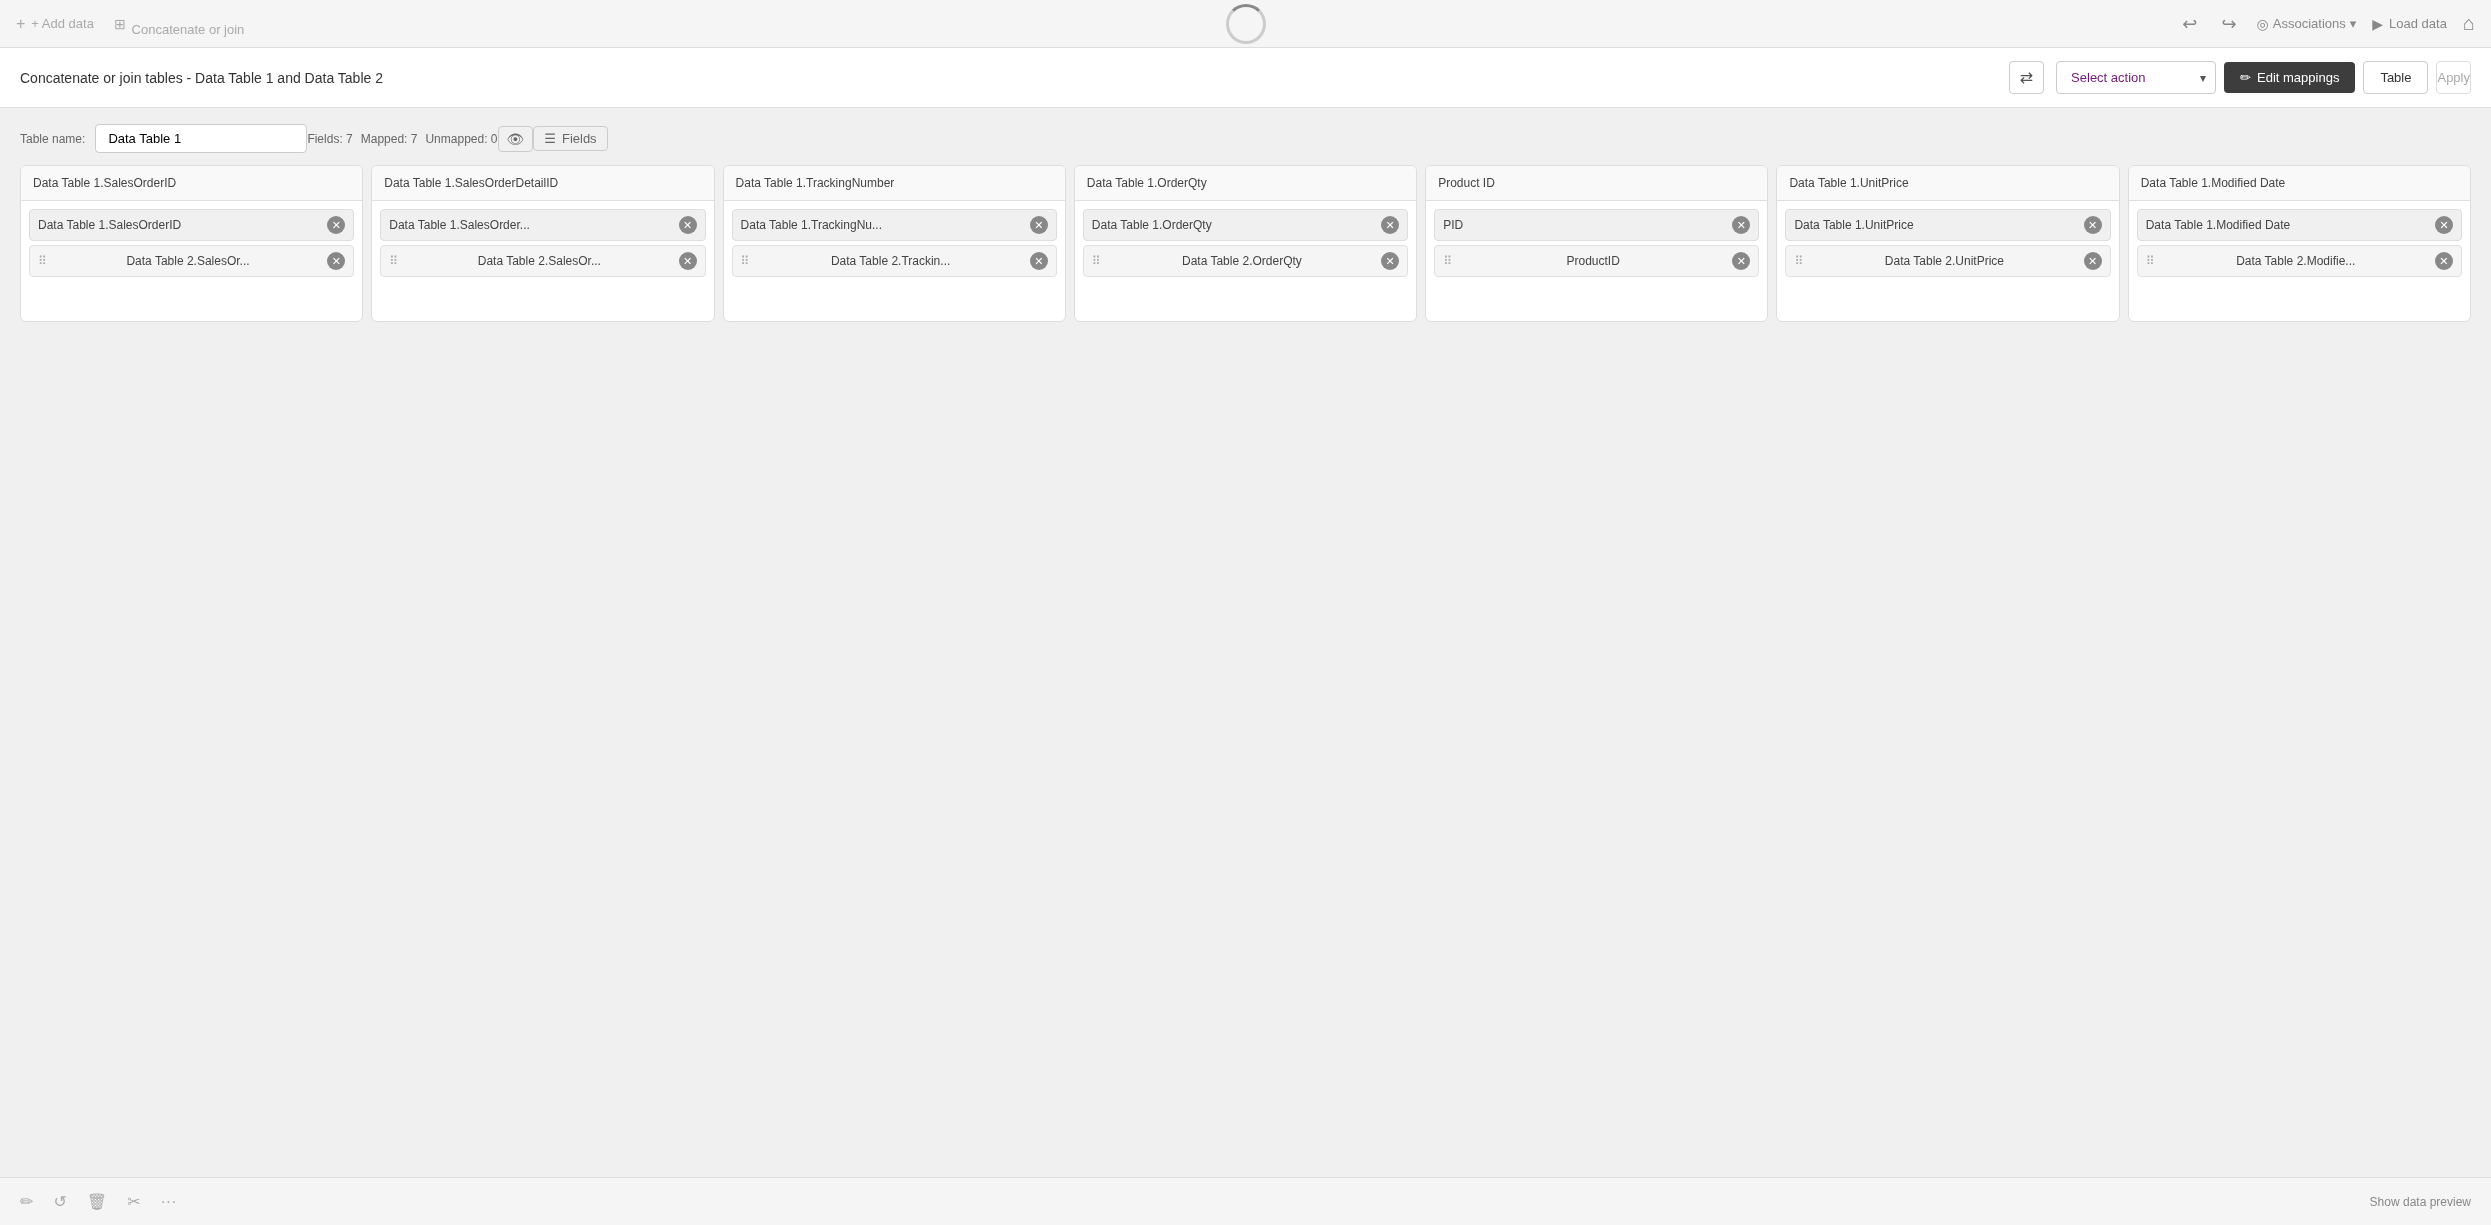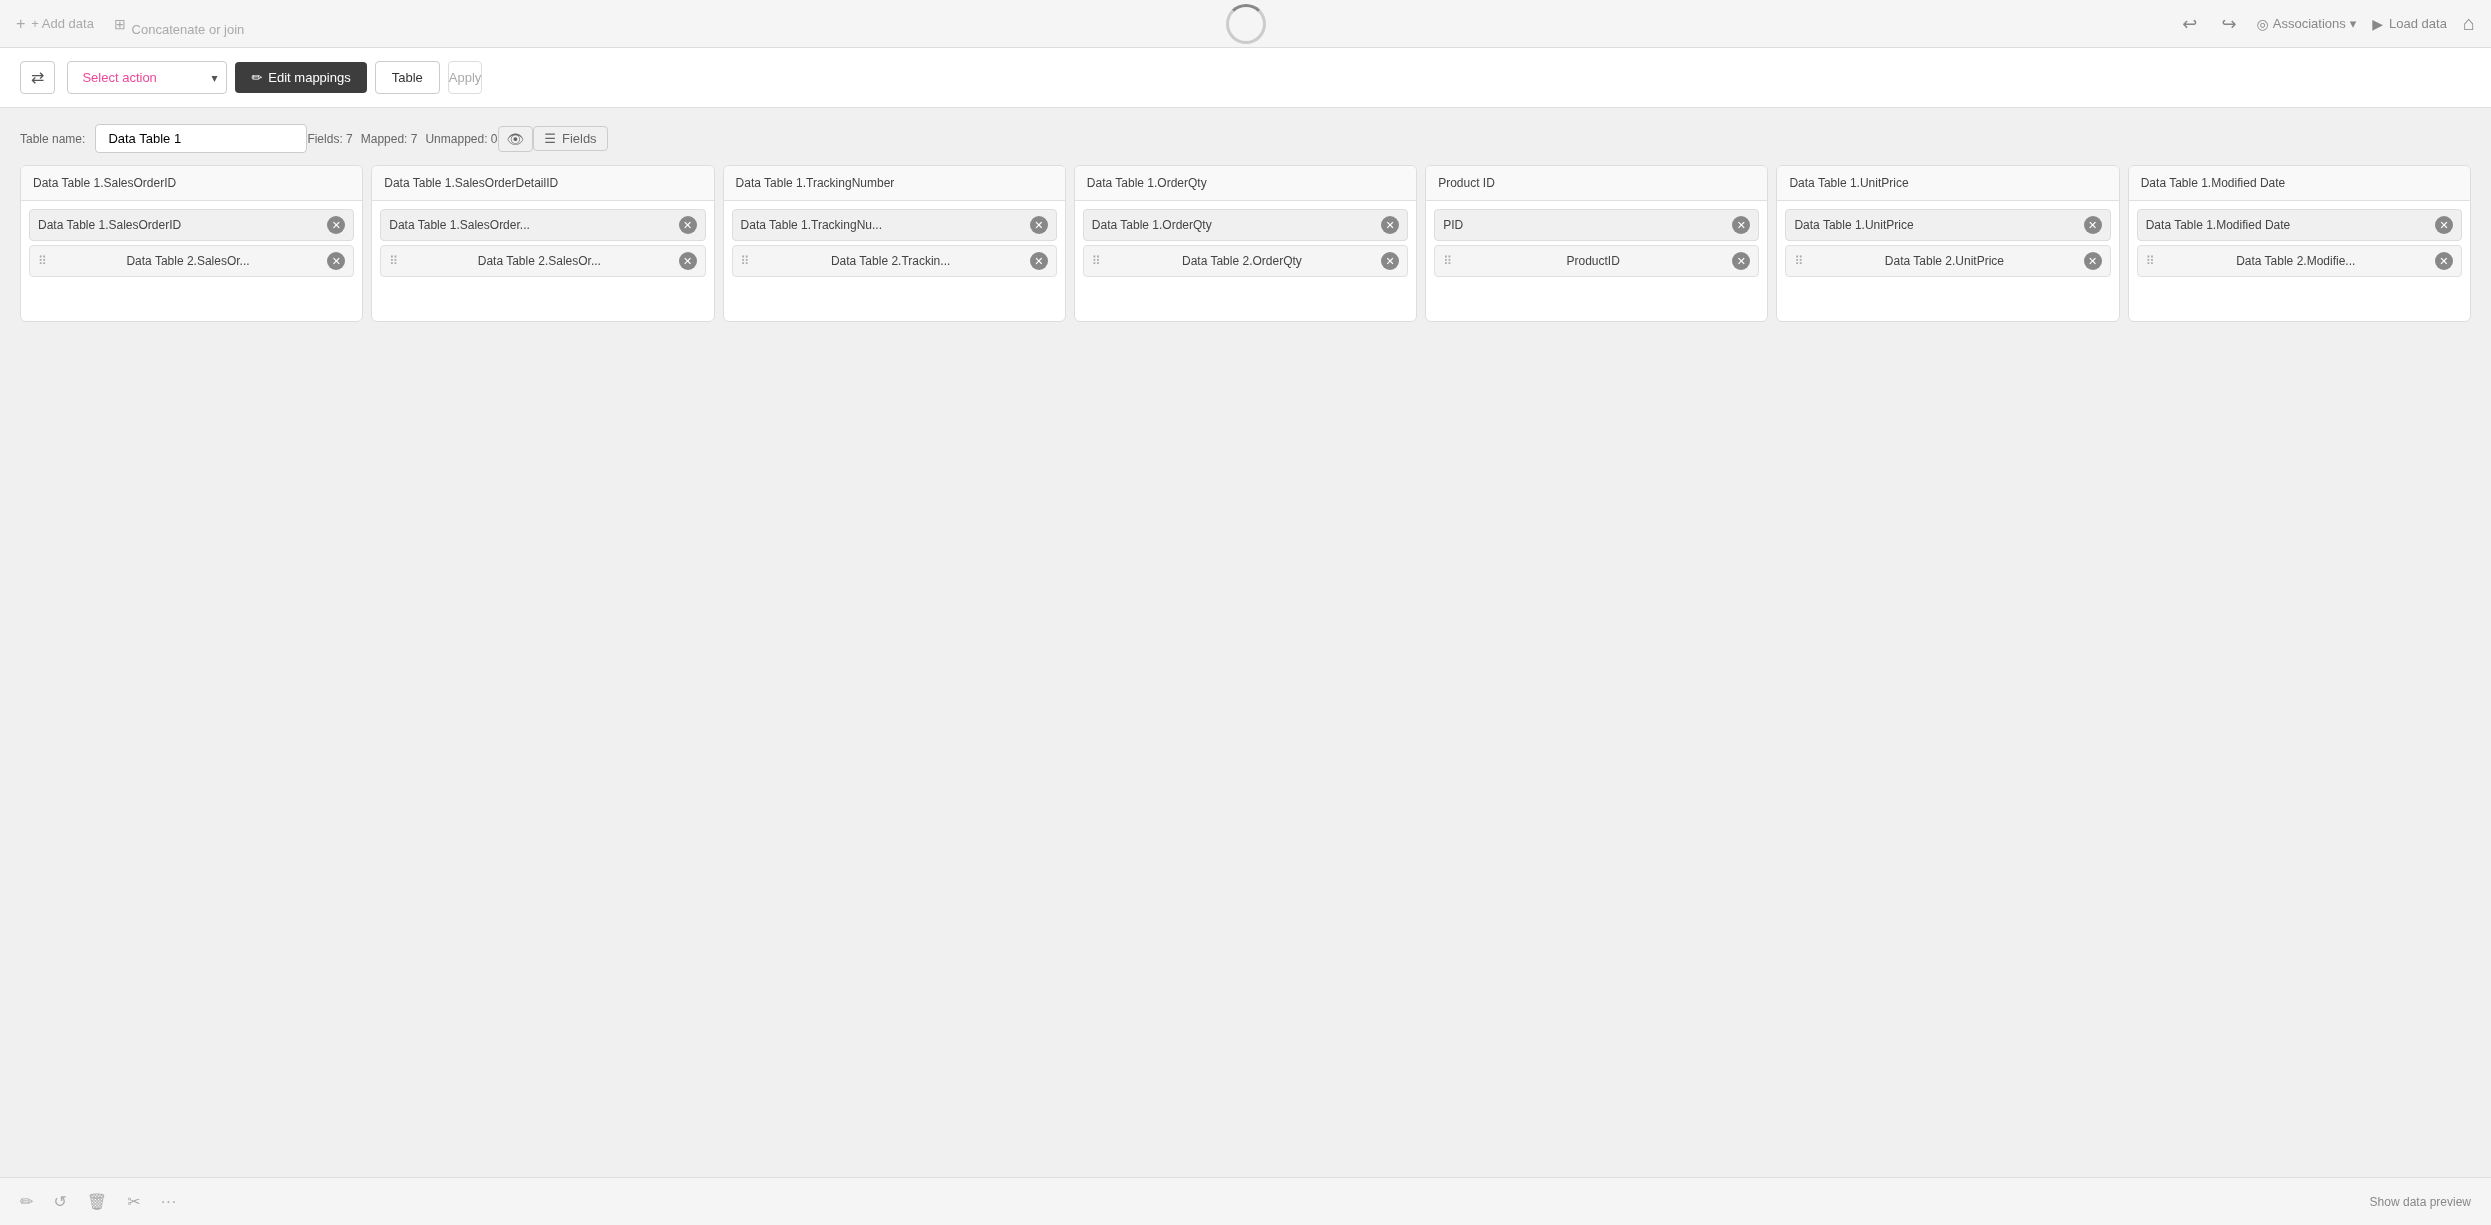--- a/index.html
+++ b/index.html
@@ -127,21 +127,21 @@
     .select-action-wrapper {
       display: flex;
       align-items: center;
       position: relative;
     }
     .select-action-dropdown {
       border: 1px solid #ccc;
       border-radius: 4px;
       padding: 8px 36px 8px 14px;
       font-size: 13px;
-      color: #ec4899;
+      color: #701a75;
       background: #fff;
       cursor: pointer;
       appearance: none;
       min-width: 160px;
     }
     .dropdown-arrow {
       position: absolute;
       right: 10px;
       top: 50%;
       transform: translateY(-50%);
@@ -396,20 +396,21 @@
     </button>
     <button class="load-data-btn">
       <span style="font-size:14px;">▶</span>
       <span>Load data</span>
     </button>
     <button class="home-btn">⌂</button>
   </div>
 </div>
 
 <div class="header-bar">
+  <span class="header-title">Concatenate or join tables - Data Table 1 and Data Table 2</span>
   <button class="swap-btn">⇄</button>
   <div class="header-right">
     <div class="select-action-wrapper">
       <select class="select-action-dropdown">
         <option>Select action</option>
         <option>Concatenation</option>
         <option>Join</option>
       </select>
       <span class="dropdown-arrow">▾</span>
     </div>

